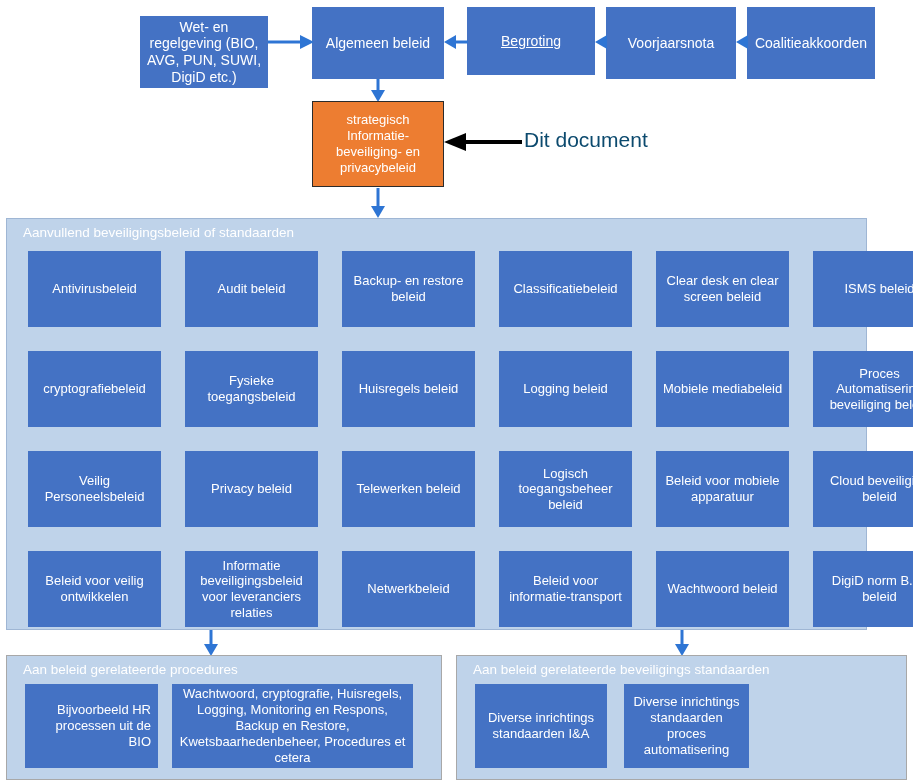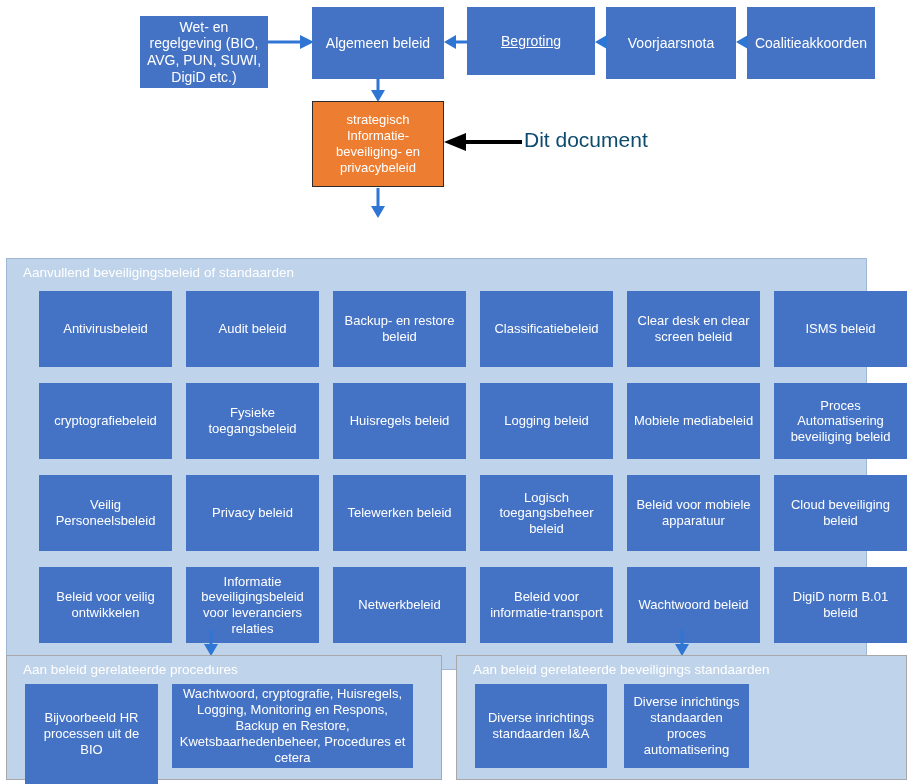--- a/index.html
+++ b/index.html
@@ -72,45 +72,45 @@
     left: 16px;
     top: 6px;
     color: #ffffff;
     font-size: 13.5px;
     white-space: nowrap;
   }
 
   #panel-aanvullend {
     left: 6px; top: 218px; width: 861px; height: 412px;
     border: 1px solid #9fb6d4;
-    margin-top: 40px;
   }
 
   #panel-procedures {
     left: 6px; top: 655px; width: 436px; height: 125px;
     border: 1px solid #a8a8a8;
   }
 
   #panel-standaarden {
     left: 456px; top: 655px; width: 451px; height: 125px;
     border: 1px solid #a8a8a8;
     padding-left: 32px;
   }
 
   
   #policy-grid {
     position: absolute;
-    left: 32px;
+    left: 21px;
     top: 32px;
     width: 869px;
     display: grid;
     grid-template-columns: repeat(6, 133px);
     grid-auto-rows: 76px;
     column-gap: 14px;
     row-gap: 16px;
+    gap: 24px;
   }
   .policy-box {
     position: relative;
     background: #4472C4;
     color: #ffffff;
     font-size: 13px;
     line-height: 1.2;
     display: flex;
     align-items: center;
     justify-content: center;
@@ -127,21 +127,21 @@
     display: flex;
     align-items: center;
     justify-content: center;
     text-align: center;
     box-sizing: border-box;
     font-size: 13px;
     line-height: 1.22;
     padding: 3px 7px;
   }
 
-  #proc-box-0 { left: 18px;  top: 28px; width: 133px; height: 100px; }
+  #proc-box-0 { left: 18px;  top: 28px; width: 133px; height: 84px; text-align: right; }
   #proc-box-1 { left: 165px; top: 28px; width: 241px; height: 84px; }
 
   #std-box-0  { left: 18px;  top: 28px; width: 132px; height: 84px; }
   #std-box-1  { left: 167px; top: 28px; width: 125px; height: 84px; }
 </style>
 </head>
 <body>
 
 <div class="box top-box" id="box-wet">
   <span>Wet- en regelgeving (BIO, AVG, PUN, SUWI, DigiD etc.)</span>

